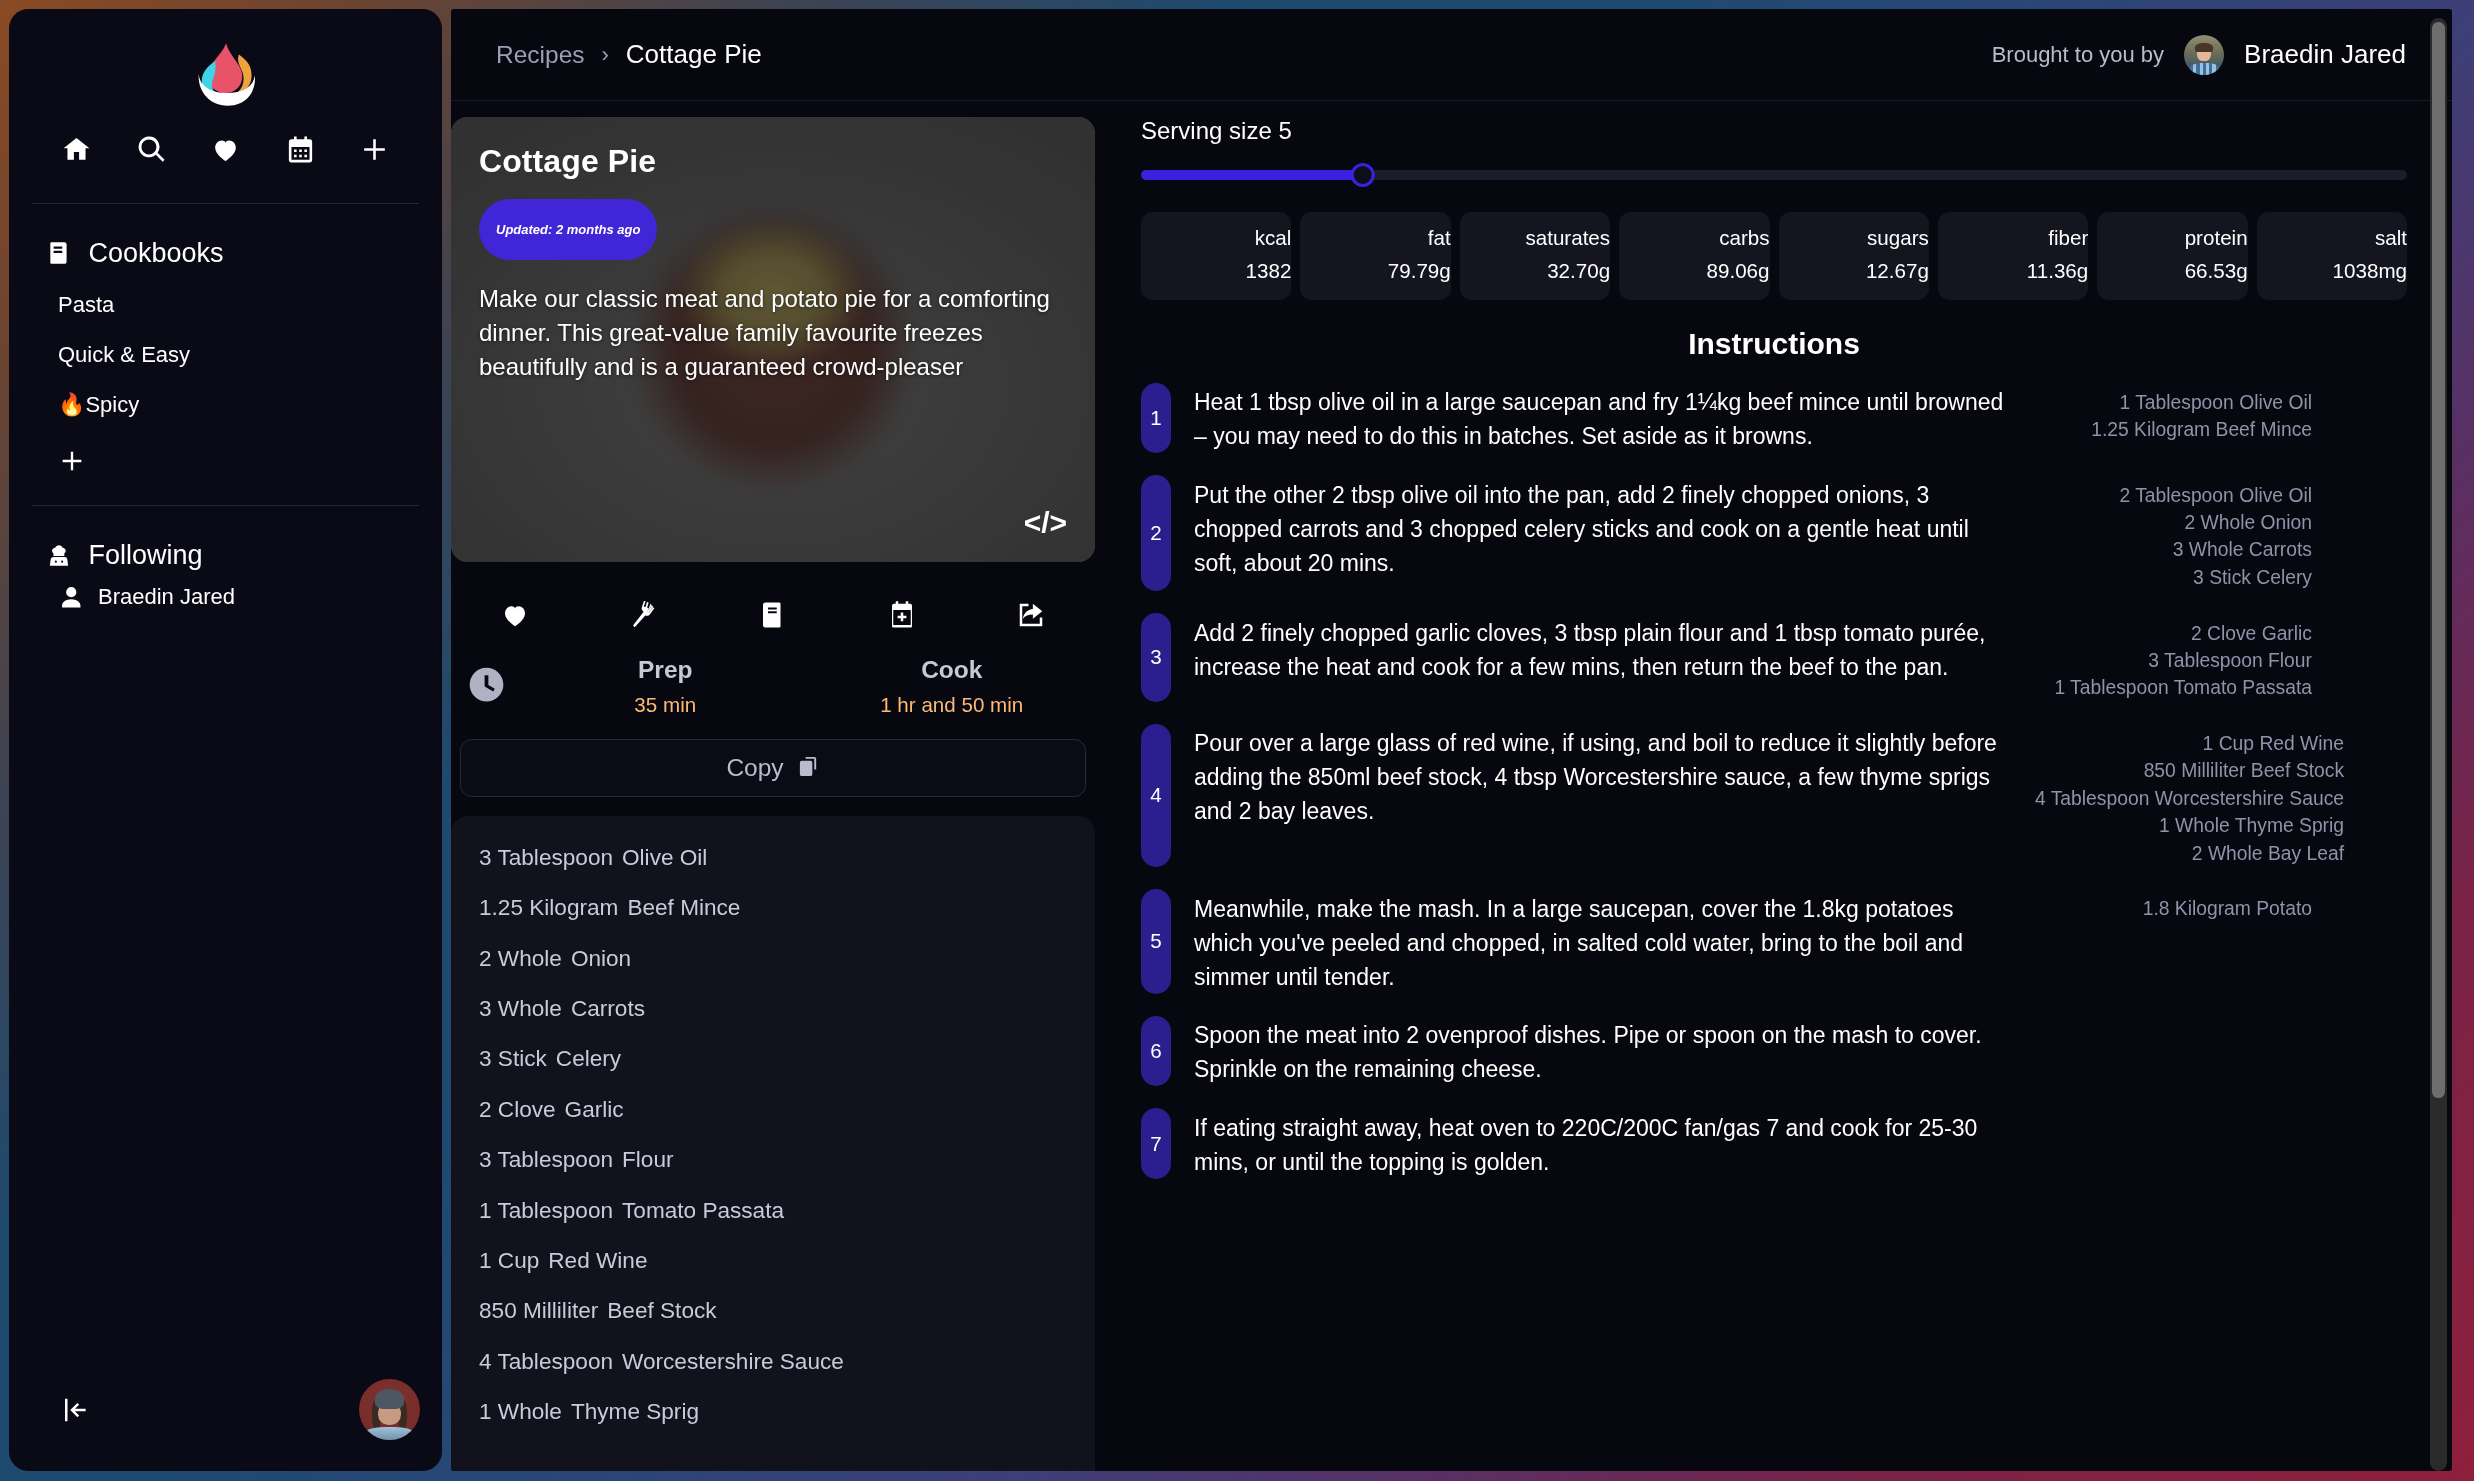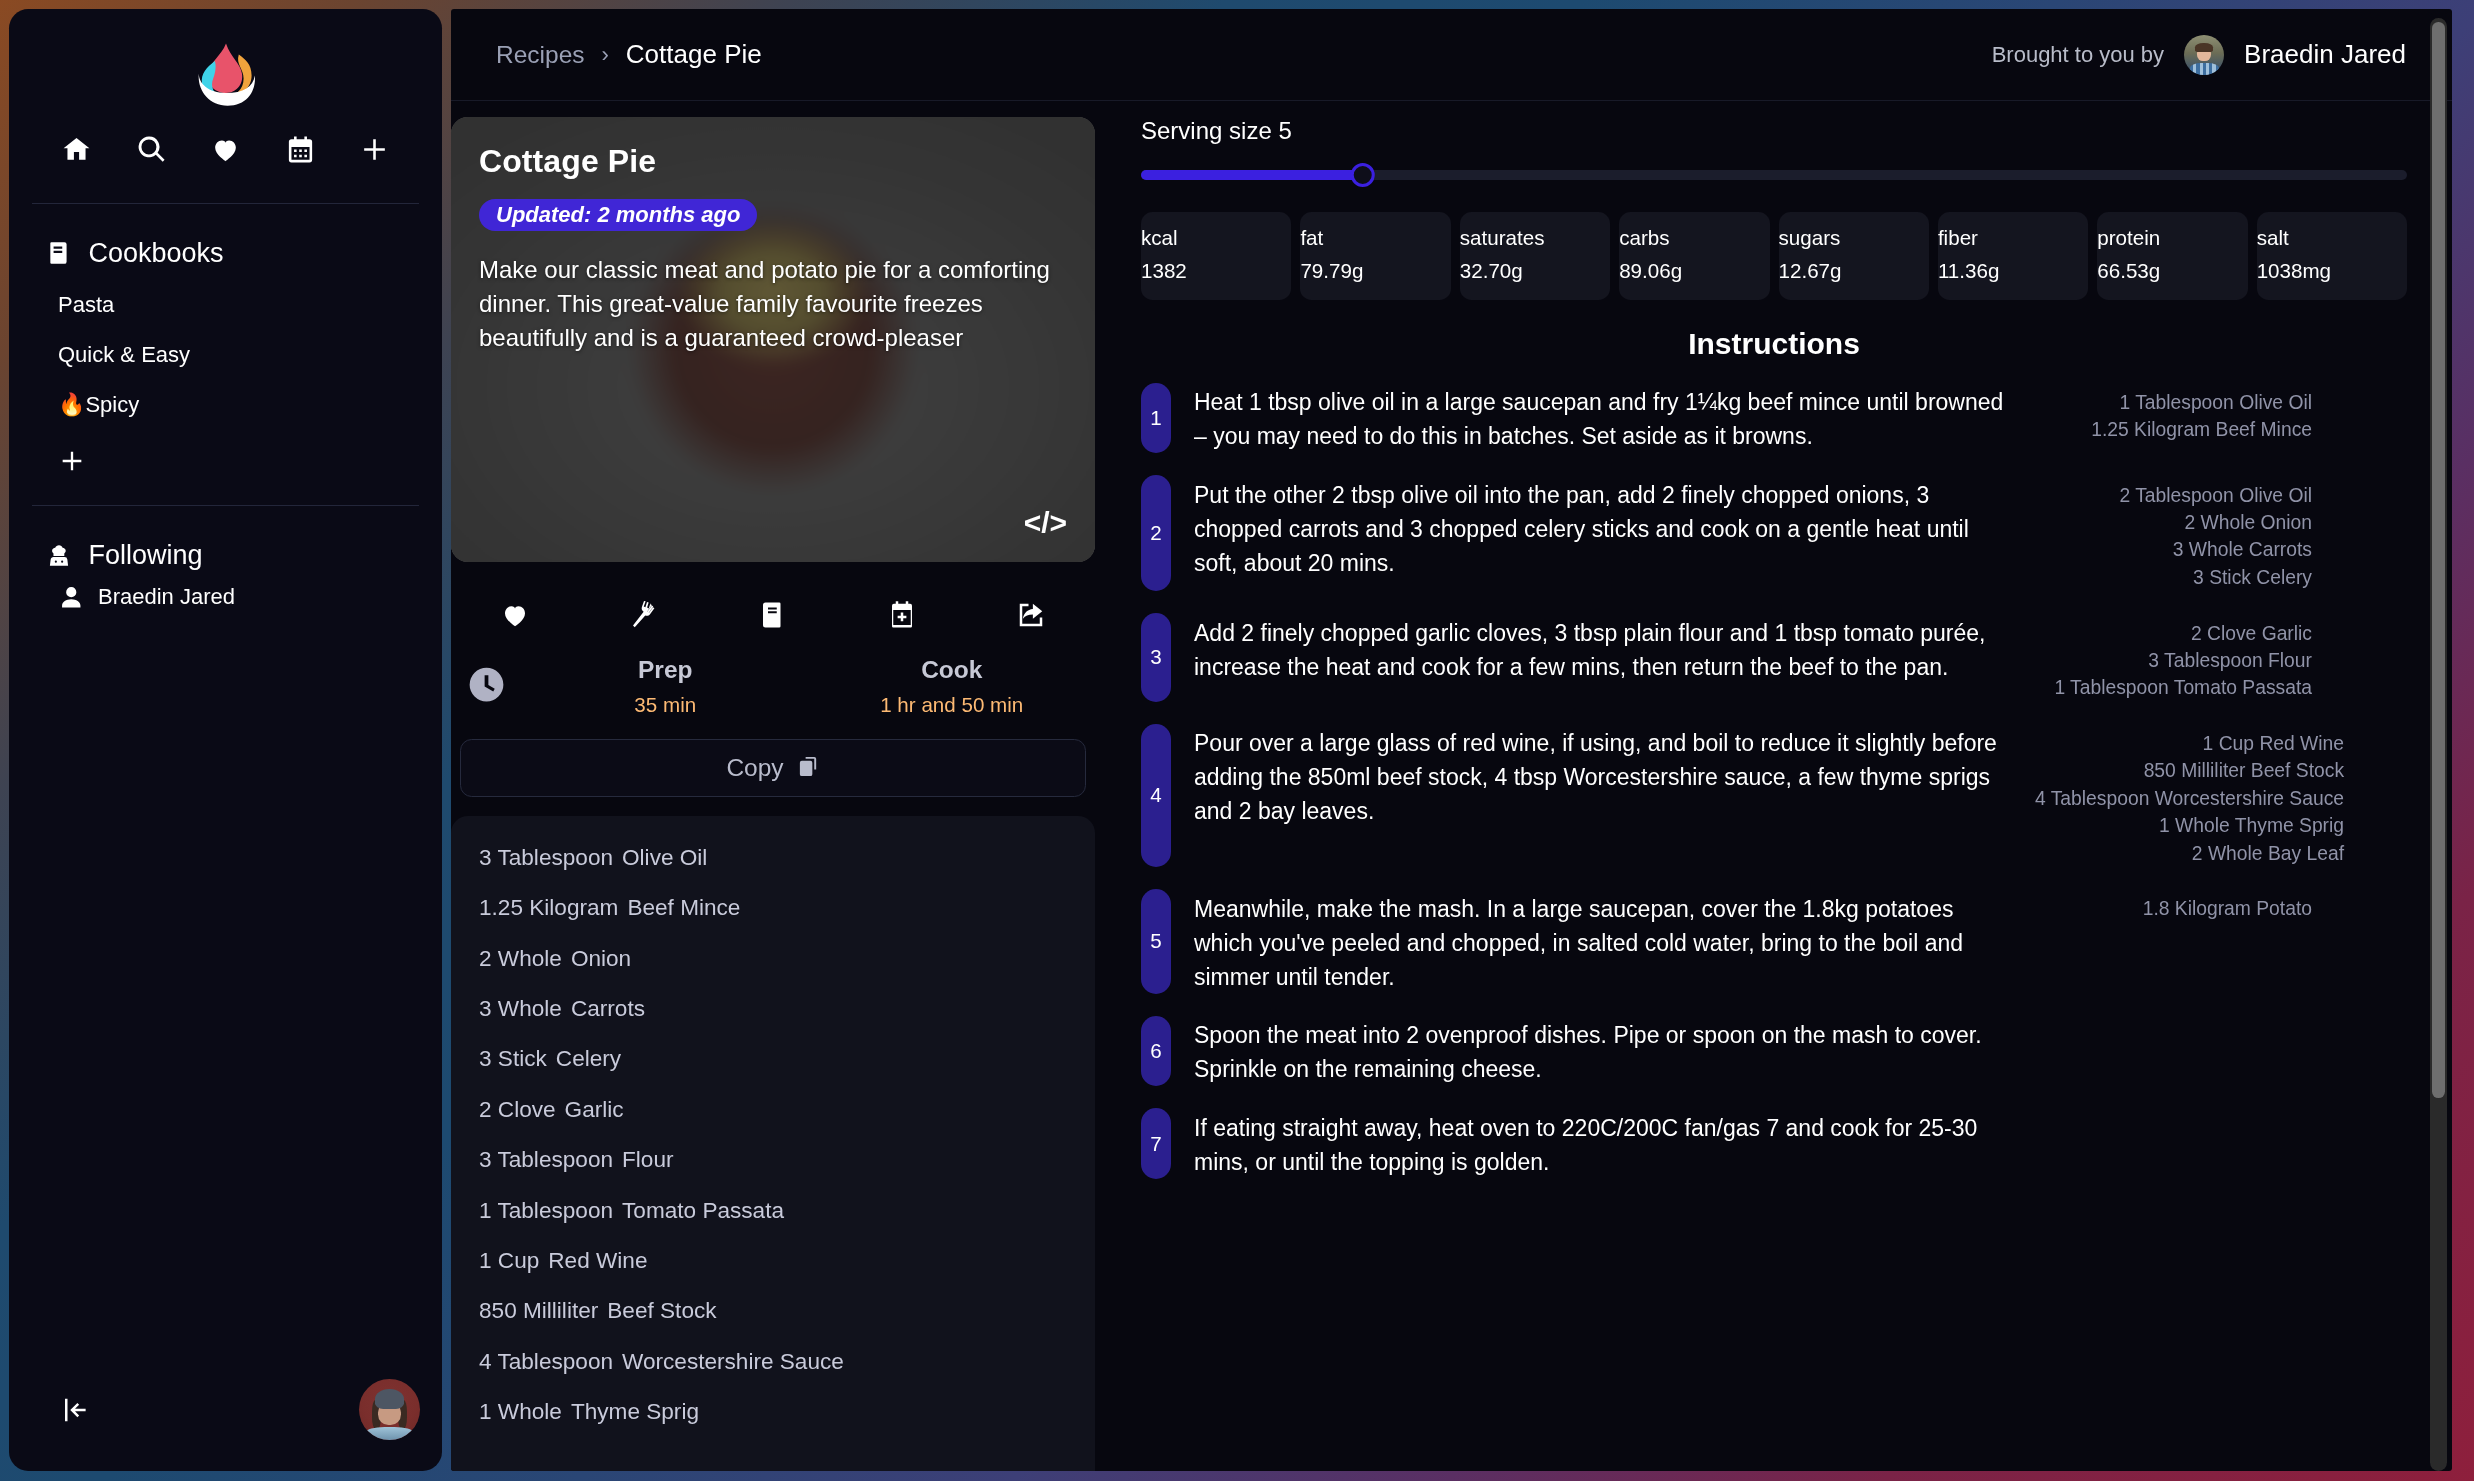--- a/index.html
+++ b/index.html
@@ -214,24 +214,24 @@
     transform:scale(1.05);
   }
   .hero-scrim { position:absolute; inset:0; background:rgba(40,40,40,0.62); }
   .hero-inner { position:relative; padding:26px 28px; height:100%; }
   .hero-title { font-size:32px; font-weight:700; color:#fff; letter-spacing:0.1px; }
   .badge-updated {
     display:inline-block;
     margin-top:19.3px;
     background:#4026d6;
     color:#ffffff;
-    font-size:22px;
+    font-size:13px;
     font-style:italic;
     font-weight:700;
-    padding:3px 17px;
+    padding:23px 17px;
     border-radius:644px;
   }
   .hero-desc {
     margin-top:22px;
     font-size:24px;
     line-height:1.42;
     color:#ffffff;
     max-width:606px;
     text-shadow:0 1.3px 3.9px rgba(0,0,0,.55);
   }
@@ -317,21 +317,21 @@
     background:#0e0e1a; border:3.2px solid #3b20e0;
     cursor:pointer;
   }
 
   .nutri-row { display:flex; gap:9px; }
   .nutri-box {
     flex:1;
     background:#14151f;
     border-radius:11.6px;
     padding:14px 0 17px 0;
-    text-align:left;
+    text-align:right;
   }
   .nutri-box .nb-label { font-size:20.6px; color:#ffffff; }
   .nutri-box .nb-val { font-size:20.6px; color:#ffffff; margin-top:9px; }
 
   .instr-title {
     text-align:center;
     font-size:30px; font-weight:700; color:#ffffff;
     padding:27px 0 22px 0;
   }
 

